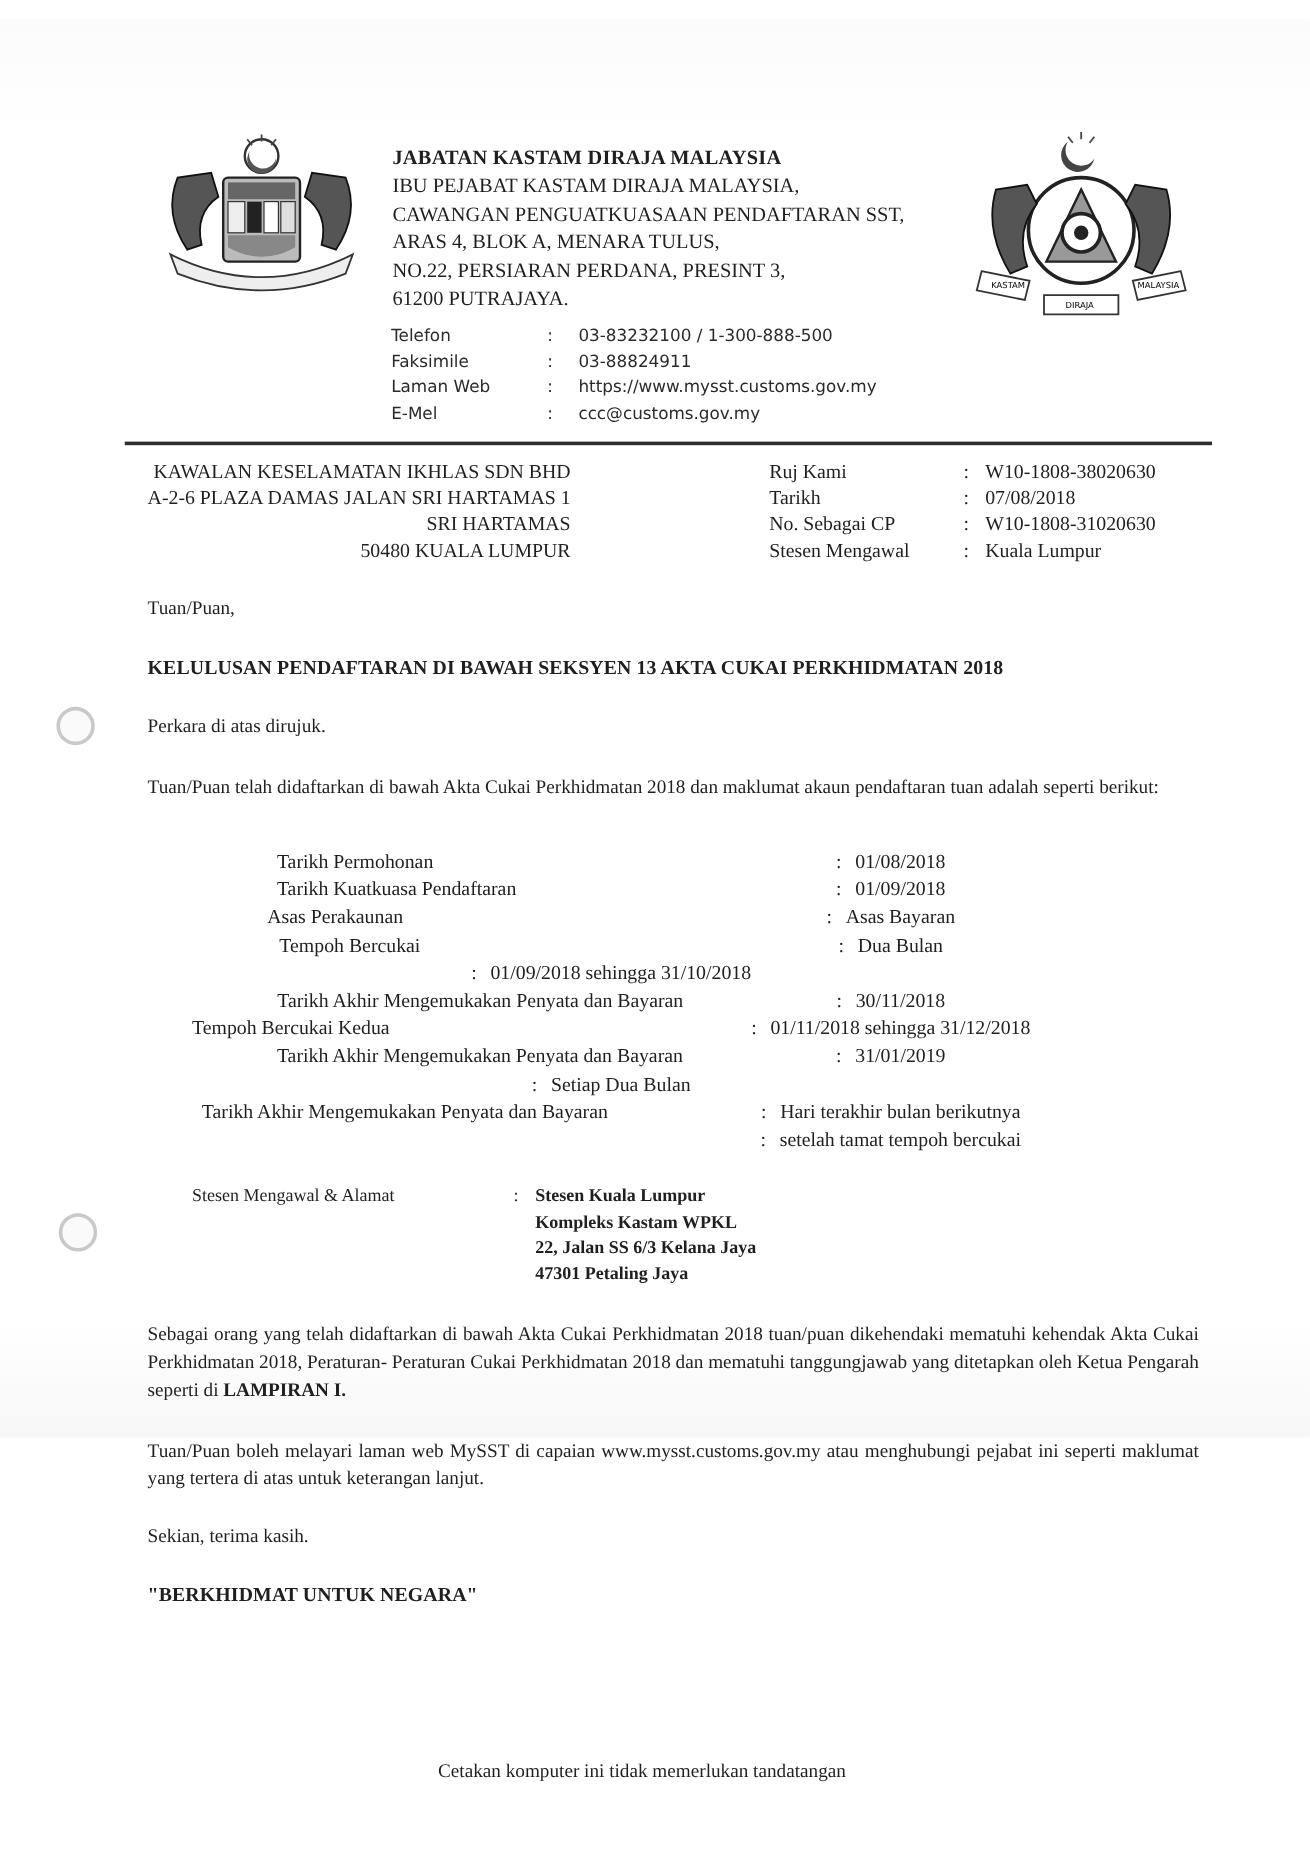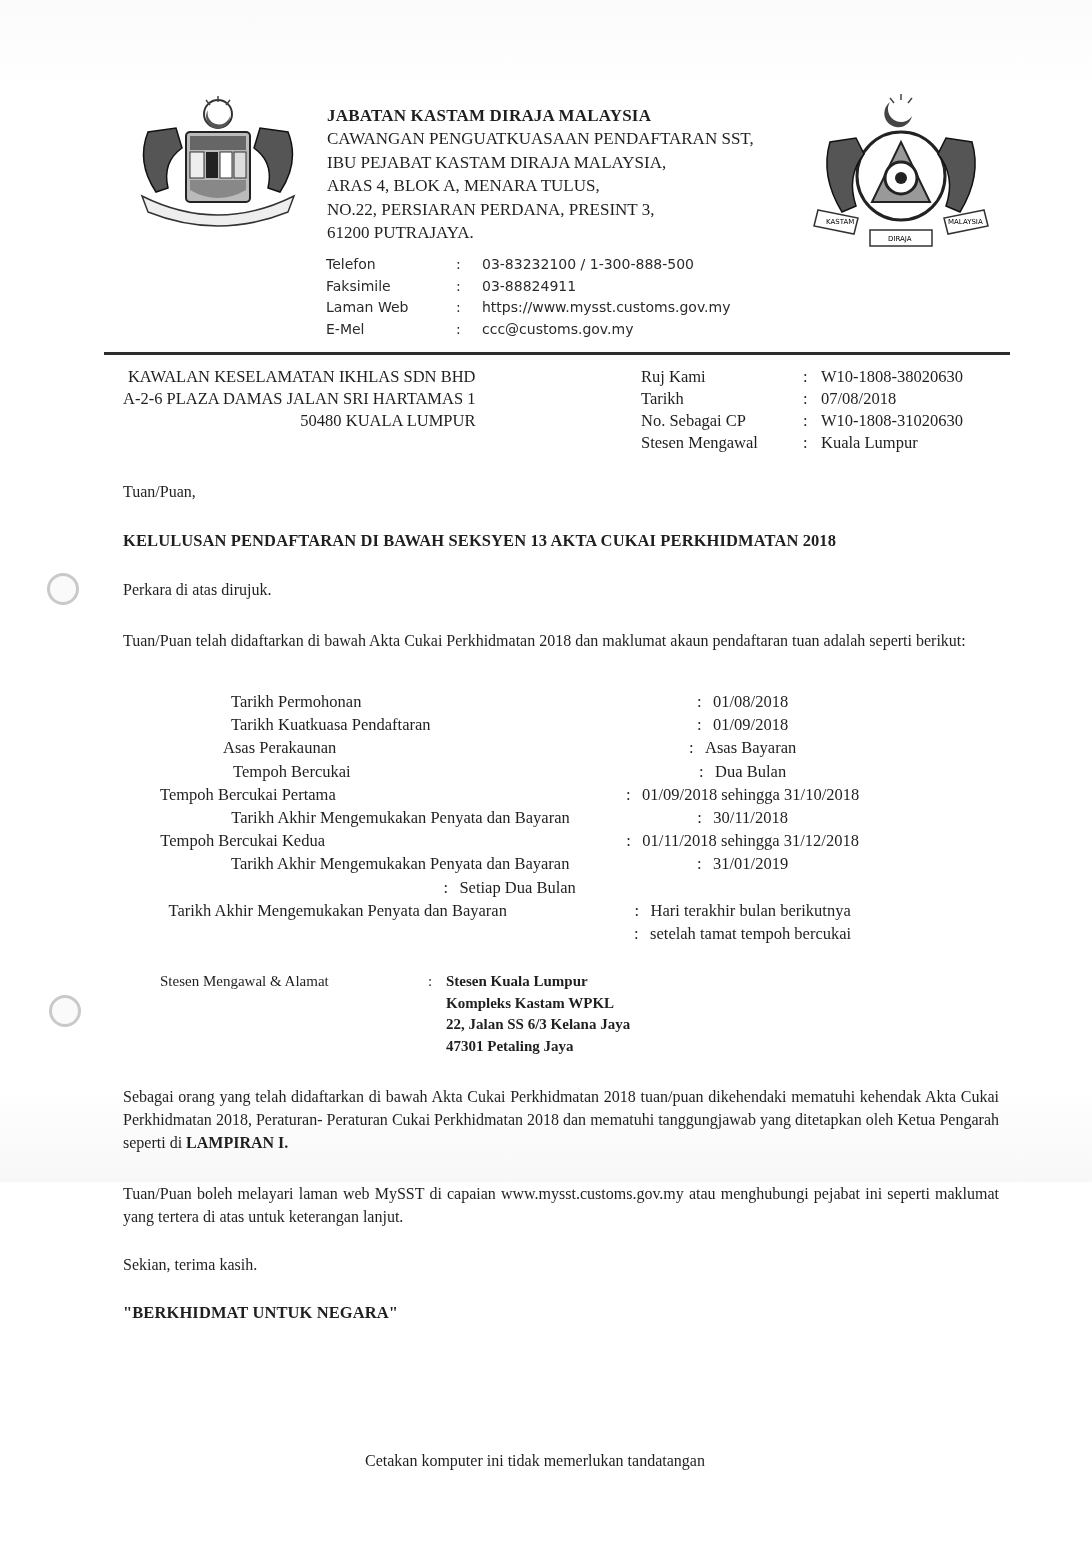--- a/index.html
+++ b/index.html
@@ -1,20 +1,20 @@
 <!DOCTYPE html>
 <html><head>
 <meta charset="utf-8">
 <style>
   html, body { margin: 0; padding: 0; }
   body {
     width: 1092px; height: 1561px; background: #ffffff; position: relative; overflow: hidden;
     font-family: "Liberation Serif", "DejaVu Serif", serif; color: #1f1f1f;
   }
-  .page { position: absolute; left: 0; top: 0; width: 1092px; height: 1182px;
+  .page { position: absolute; left: 0; top: 16px; width: 1092px; height: 1182px;
     background: linear-gradient(180deg,#fbfbfb 0%, #ffffff 8%, #ffffff 92%, #f7f7f7 100%); }
   .abs { position: absolute; }
   .crest { position: absolute; }
   .hdr-title { font-weight: bold; font-size: 17px; letter-spacing: 0.2px; }
   .hdr-line { font-size: 17px; line-height: 23.5px; }
   .contact { font-family: "DejaVu Sans", "Liberation Sans", sans-serif; font-size: 14px; color: #2a2a2a; }
   .contact .row { height: 21.5px; display: flex; }
   .contact .lbl { width: 130px; }
   .contact .sep { width: 26px; }
   .rule { position: absolute; left: 104px; width: 906px; height: 3px; background: #2d2d2d; top: 352px; }
@@ -59,22 +59,22 @@
     <rect x="92" y="60" width="12" height="26" fill="#fff" stroke="#333"></rect>
     <rect x="106" y="60" width="12" height="26" fill="#ddd" stroke="#333"></rect>
     <path d="M62 88 h56 v10 q-28 16 -56 0z" fill="#888"></path>
     <path d="M20 40 q-12 30 8 60 l12 -4 q-6 -26 14 -40 l-6 -20z" fill="#555" stroke="#111" stroke-width="1.5"></path>
     <path d="M160 40 q12 30 -8 60 l-12 -4 q6 -26 -14 -40 l6 -20z" fill="#555" stroke="#111" stroke-width="1.5"></path>
     <path d="M14 104 q76 38 152 0 l-6 16 q-70 28 -140 0z" fill="#eee" stroke="#333" stroke-width="1.5"></path>
   </svg>
 
   <div class="abs hdr-title" style="left:327px;top:106px">JABATAN KASTAM DIRAJA MALAYSIA</div>
   <div class="abs hdr-line" style="left:327px;top:127px">
+    <div>IBU PEJABAT KASTAM DIRAJA MALAYSIA,</div>
     <div>CAWANGAN PENGUATKUASAAN PENDAFTARAN SST,</div>
-    <div>IBU PEJABAT KASTAM DIRAJA MALAYSIA,</div>
     <div>ARAS 4, BLOK A, MENARA TULUS,</div>
     <div>NO.22, PERSIARAN PERDANA, PRESINT 3,</div>
     <div>61200 PUTRAJAYA.</div>
   </div>
 
   <div class="abs contact" style="left:326px;top:256px">
     <div class="row">
       <span class="lbl">Telefon</span>
       <span class="sep">:</span>
       <span>03-83232100 / 1-300-888-500</span>
@@ -115,20 +115,21 @@
     <text x="14" y="132" font-size="7" font-family="DejaVu Sans, sans-serif">KASTAM</text>
     <text x="136" y="132" font-size="7" font-family="DejaVu Sans, sans-serif">MALAYSIA</text>
     <text x="76" y="149" font-size="7" font-family="DejaVu Sans, sans-serif">DIRAJA</text>
   </svg>
 
   <div class="rule"></div>
 
   <div class="abs addr" style="left:123px;top:366px">
     <div>KAWALAN KESELAMATAN IKHLAS SDN BHD</div>
     <div>A-2-6 PLAZA DAMAS JALAN SRI HARTAMAS 1</div>
+    <div>SRI HARTAMAS</div>
     <div>50480 KUALA LUMPUR</div>
   </div>
 
   <div class="abs ref" style="left:641px;top:366px">
     <div class="row">
       <span class="lbl">Ruj Kami</span>
       <span class="sep">:</span>
       <span>W10-1808-38020630</span>
     </div>
     <div class="row">
@@ -170,21 +171,20 @@
         <span class="lbl">Asas Perakaunan</span>
         <span class="sep">:</span>
         <span class="val">Asas Bayaran</span>
       </div>
     <div class="row">
         <span class="lbl">Tempoh Bercukai</span>
         <span class="sep">:</span>
         <span class="val">Dua Bulan</span>
       </div>
     <div class="row">
-        <span class="lbl">Tempoh Bercukai Pertama</span>
         <span class="sep">:</span>
         <span class="val">01/09/2018 sehingga 31/10/2018</span>
       </div>
     <div class="row">
         <span class="lbl">Tarikh Akhir Mengemukakan Penyata dan Bayaran</span>
         <span class="sep">:</span>
         <span class="val">30/11/2018</span>
       </div>
     <div class="row">
         <span class="lbl">Tempoh Bercukai Kedua</span>

